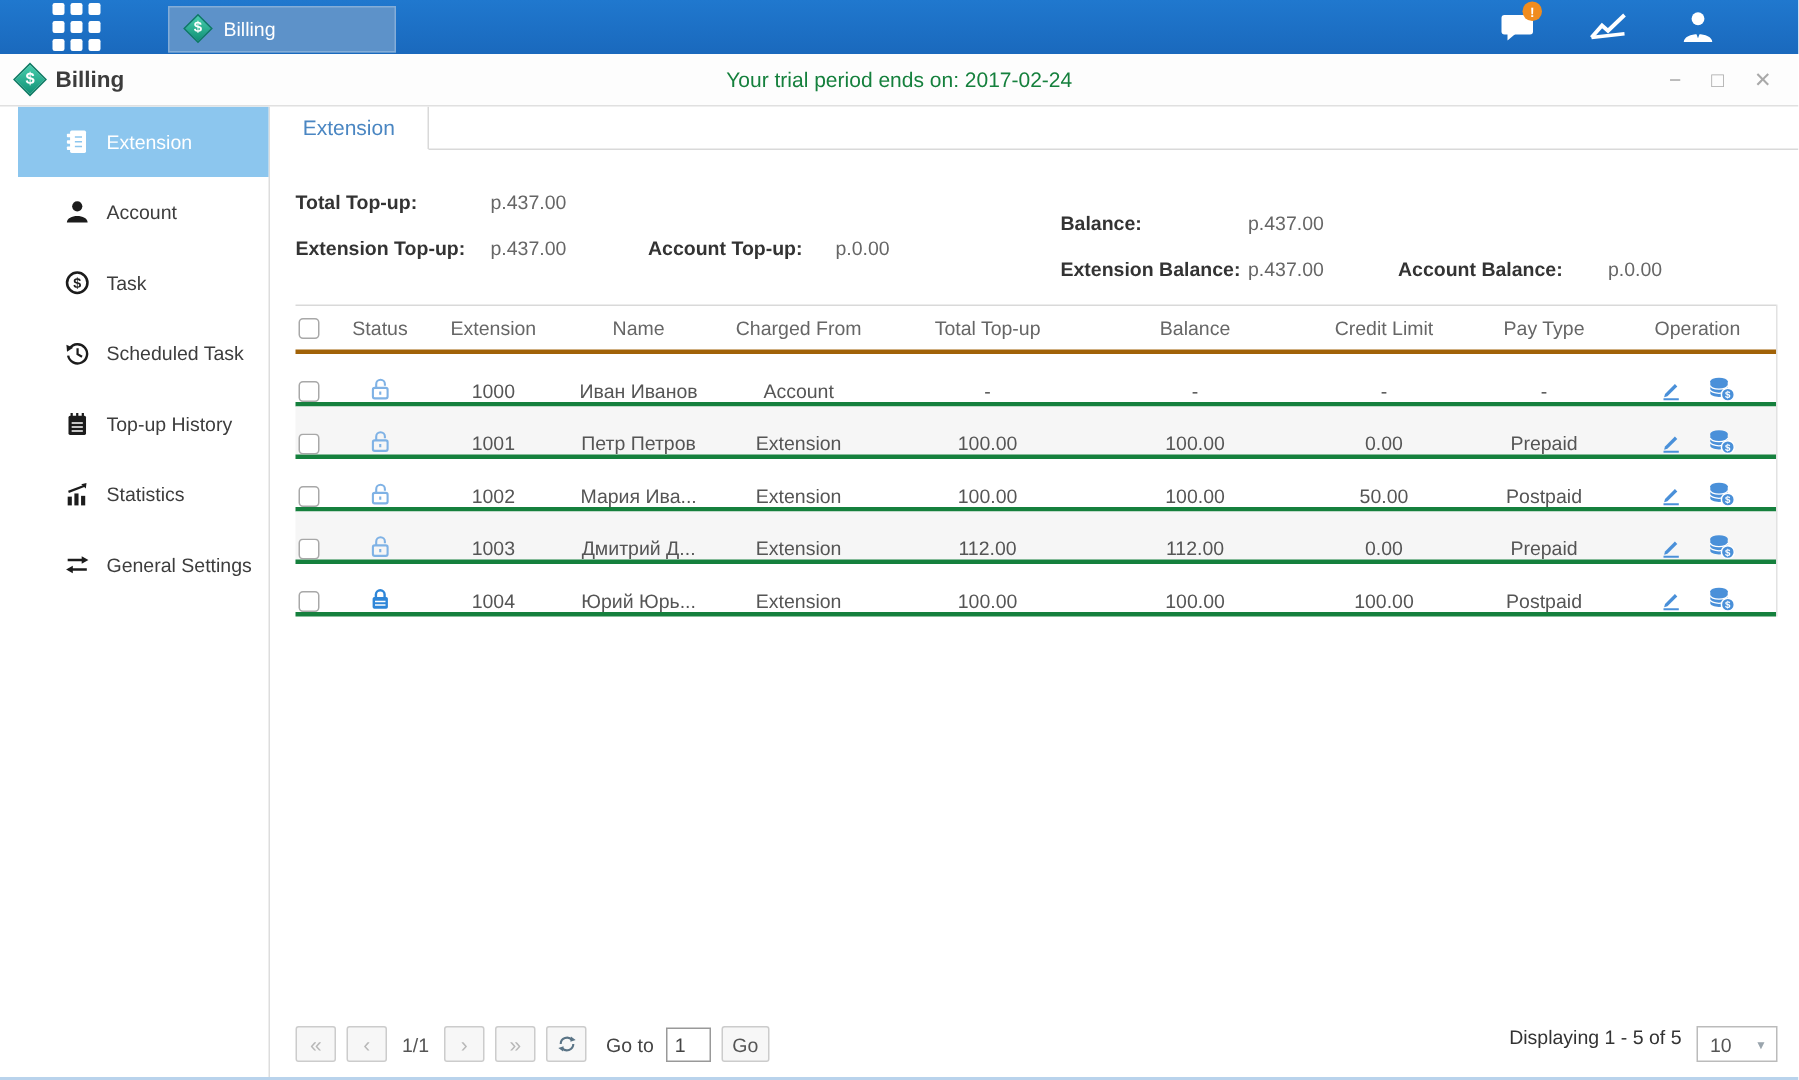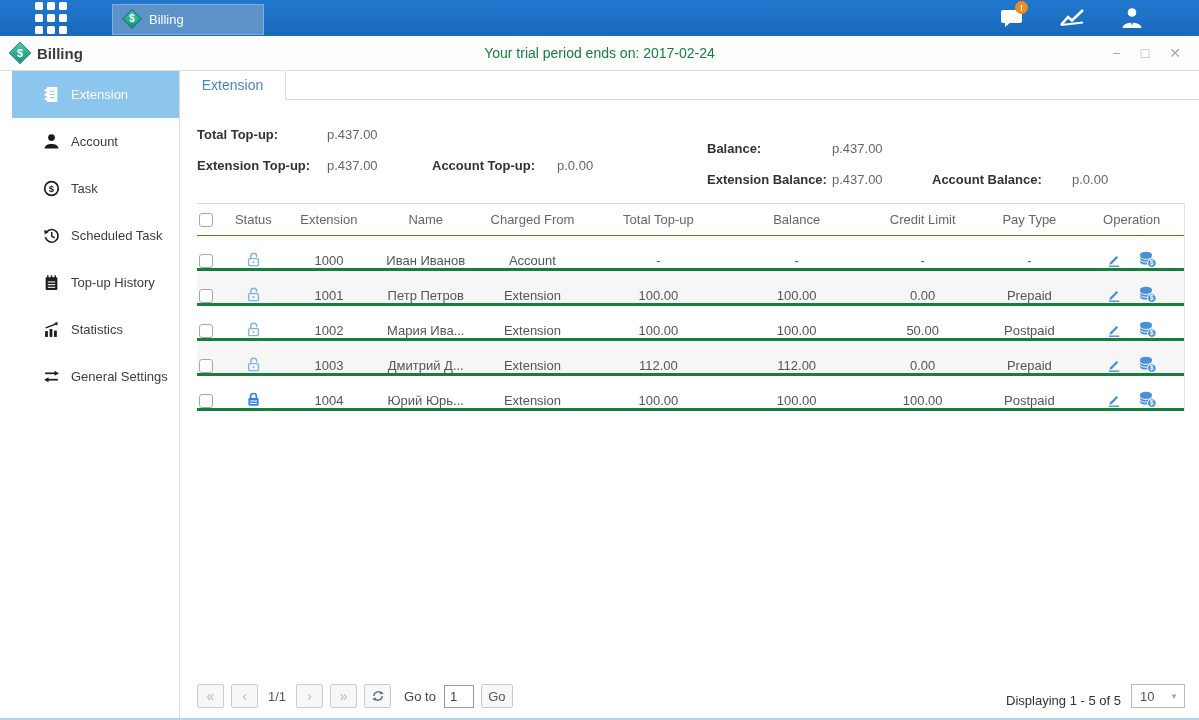--- a/index.html
+++ b/index.html
@@ -54,39 +54,39 @@
   .w130{width:130px;} .w125{width:125px;} .w105{width:105px;} .w140{width:140px;} .w100{width:100px;}
   .half-l { width:510px; display:flex; flex:none; }
   .half-r { display:flex; flex:1;margin-top:28px; }
 
   
   .actions { margin:15px 14px 0 17px; display:flex; gap:9px; }
   .btn { background:#3a8bd8; color:#fff; border:none; height:28px; padding:0 13px; font-size:13px; border-radius:3px; cursor:pointer; font-family:inherit; }
 
   
   .table { margin:22px 14px 0 17px; border-right:1px solid #e2e2e2; }
-  .thead { display:flex; height:33px; border-top:1px solid #d9d9d9; border-bottom:1px solid #a16207; align-items:center; color:#666; }
+  .thead { display:flex; height:33px; border-top:1px solid #d9d9d9; border-bottom:3px solid #a16207; align-items:center; color:#666; }
   .trow { display:flex; height:35px; align-items:flex-end; border-bottom:3px solid #15803d; color:#555; }
   .trow:nth-child(even) { background:#f6f6f6; }
   .cell { display:flex; align-items:center; justify-content:center; text-align:center; overflow:hidden; white-space:nowrap; }
   .c-check{width:28px; justify-content:flex-start; padding-left:2px;} .c-status{width:58px;} .c-ext{width:95px;} .c-name{width:101px;} .c-charged{width:115px;}
   .c-topup{width:140px;} .c-balance{width:140px;} .c-credit{width:115px;} .c-pay{width:101px;} .c-op{width:106px; gap:16px;}
   .checkbox { display:inline-block; width:14px; height:14px; border:1px solid #a8a8a8; border-radius:3px; background:#fff; cursor:pointer; }
   .lock { display:inline-flex; }
   .lock .lock-open { color:#7fb2e5; }
   .op-icon { display:inline-flex; color:#4a90d9; cursor:pointer; }
 
   
   .pagination { margin:auto 14px 0 17px; padding:8px 0 10px; display:flex; align-items:center; flex:none; }
   .pg-btn { width:27px; height:24px; border:1px solid #ccc; background:#f7f7f7; color:#b8b8b8; display:inline-flex; align-items:center; justify-content:center; font-size:14px; margin-right:7px; cursor:pointer; border-radius:2px; }
   .pg-label { color:#555; margin:0 10px 0 3px; }
   .goto-label { color:#444; margin:0 8px 0 6px; }
   .goto-input { width:30px; height:23px; border:1px solid #999; text-align:left; padding-left:5px; font-family:inherit; font-size:13px; color:#444; }
   .go-btn { width:32px; height:24px; border:1px solid #ccc; background:#f7f7f7; color:#555; display:inline-flex; align-items:center; justify-content:center; margin-left:7px; cursor:pointer; border-radius:2px; }
-  .pg-right { margin-left:auto; display:flex; align-items:flex-end; gap:10px; }
+  .pg-right { margin-left:auto; display:flex; align-items:flex-start; gap:10px; }
   .displaying { color:#333; }
   .select { width:54px; height:24px; border:1px solid #bbb; background:#fff; display:flex; align-items:center; padding:0 6px 0 8px; cursor:pointer; color:#555; }
   .select .caret { margin-left:auto; font-size:8px; color:#9aa5ad; }
 </style>
 </head>
 <body>
 
 <div class="app">
 
   <div class="topbar">

